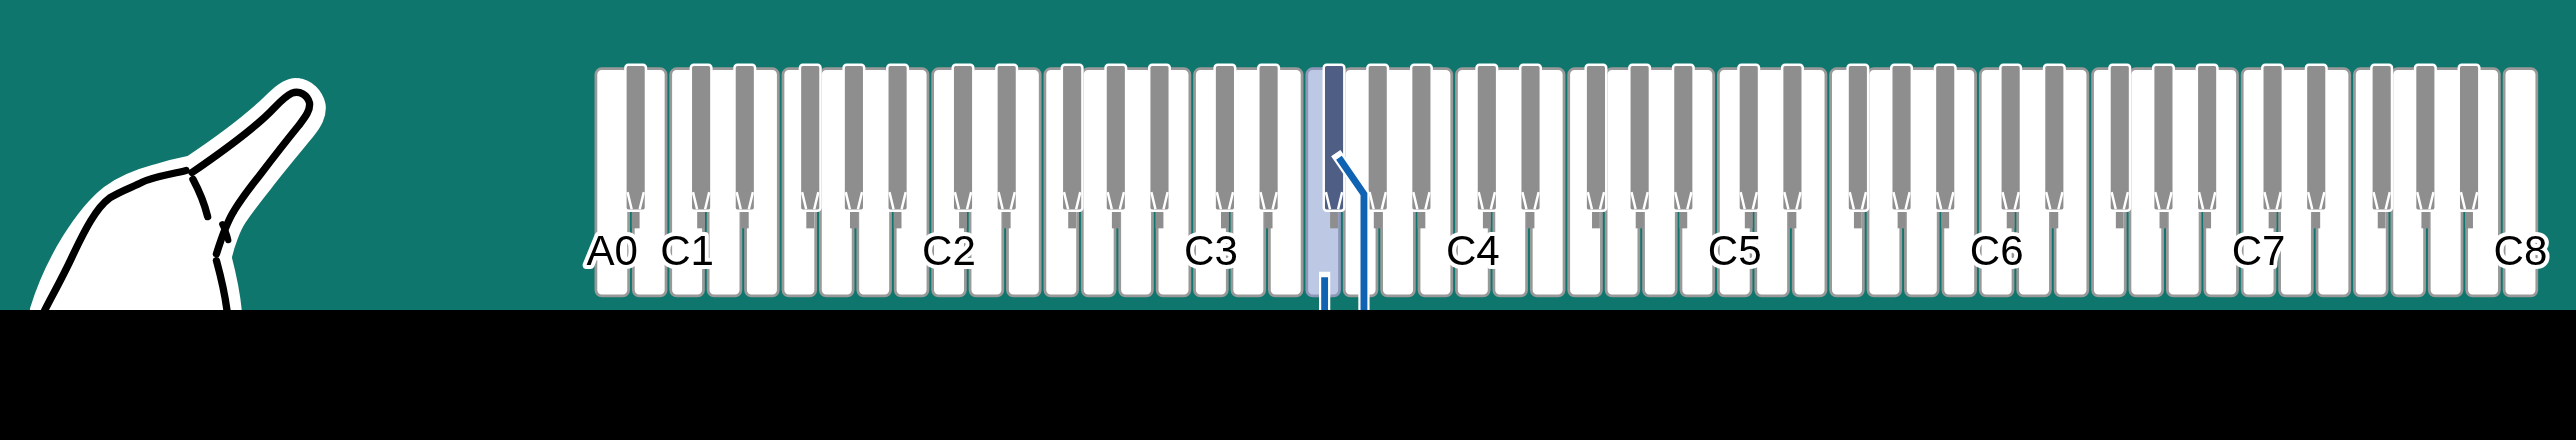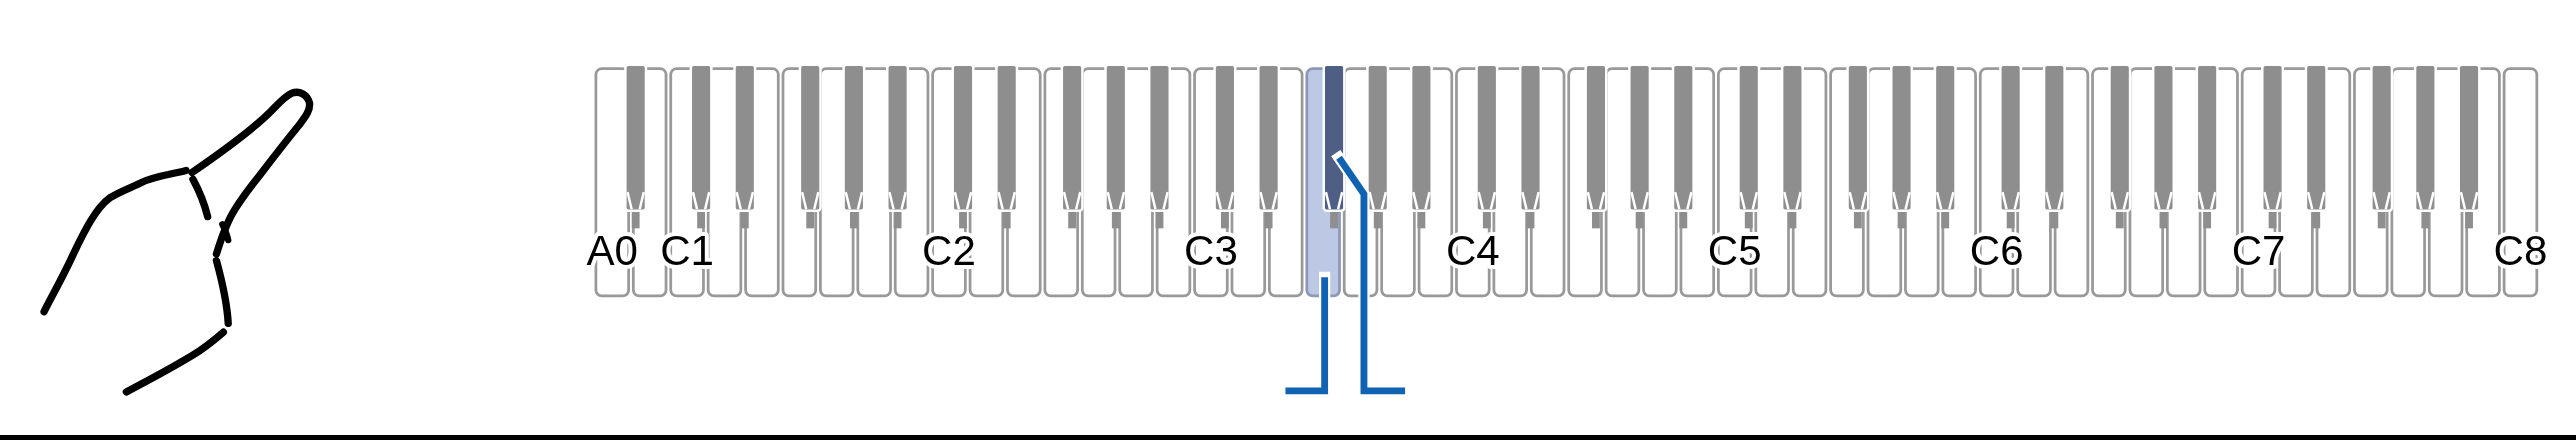--- a/index.html
+++ b/index.html
@@ -1,20 +1,20 @@
 <!DOCTYPE html>
 <html><head>
 <meta charset="utf-8">
 <style>
   html, body { margin: 0; padding: 0; background: #000; }
   .stage {
     position: relative;
     width: 2576px;
-    height: 435px;
-    background: #ffffff;
+    height: 310px;
+    background: #0f766e;
     overflow: hidden;
     font-family: "Liberation Sans", "DejaVu Sans", sans-serif;
   }
   svg { display: block; }
   .octave-label {
     font-family: "Liberation Sans", "DejaVu Sans", sans-serif;
     font-size: 43px;
     text-anchor: middle;
     paint-order: stroke;
     stroke-linejoin: round;

